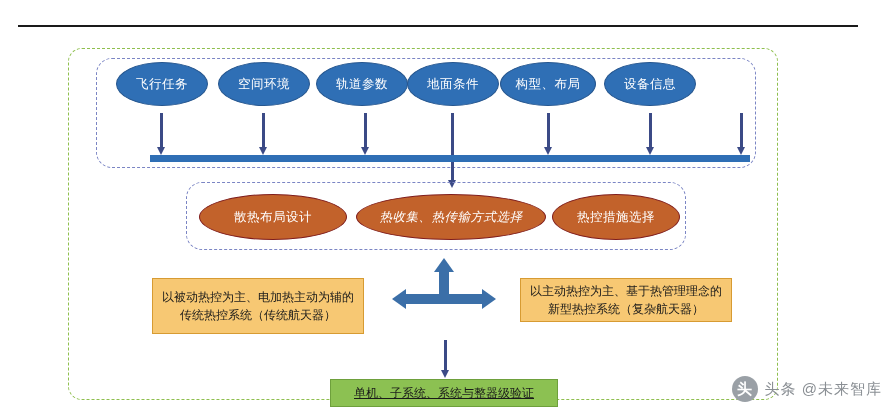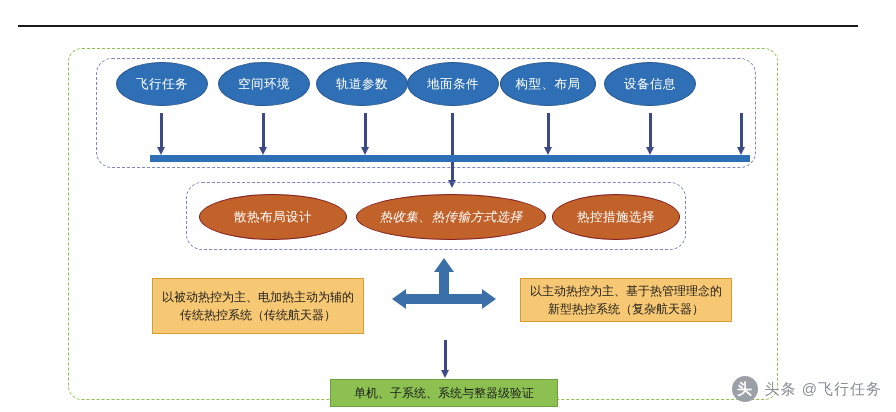--- a/index.html
+++ b/index.html
@@ -133,20 +133,21 @@
   }
   .r-orange {
     background: #f7c873;
     border: 1px solid #d79b32;
     color: #1a1a1a;
   }
   .r-green {
     background: #8cc152;
     border: 1px solid #6ea03c;
     color: #1a1a1a;
+    text-decoration: underline;
   }
   
   .cluster { position: absolute; }
   .cluster .hbar {
     position: absolute;
     background: #3b6fa8;
   }
   .cluster .tri {
     position: absolute;
     width: 0; height: 0;
@@ -257,16 +258,16 @@
 
   <div class="v-arrow" style="left:441px; top:340px; height:38px;">
     <div class="shaft" style="height:30px;"></div>
       <div class="head" style="top:30px;"></div>
   </div>
 
   <div class="rect-node r-green" style="left:330px; top:379px; width:228px; height:28px;">单机、子系统、系统与整器级验证</div>
 
   <div class="watermark">
     <div class="wm-logo">头</div>
-    <div class="wm-text">头条 @飞行任务</div>
+    <div class="wm-text">头条 @未来智库</div>
   </div>
 
 </div>
 
 </body></html>

